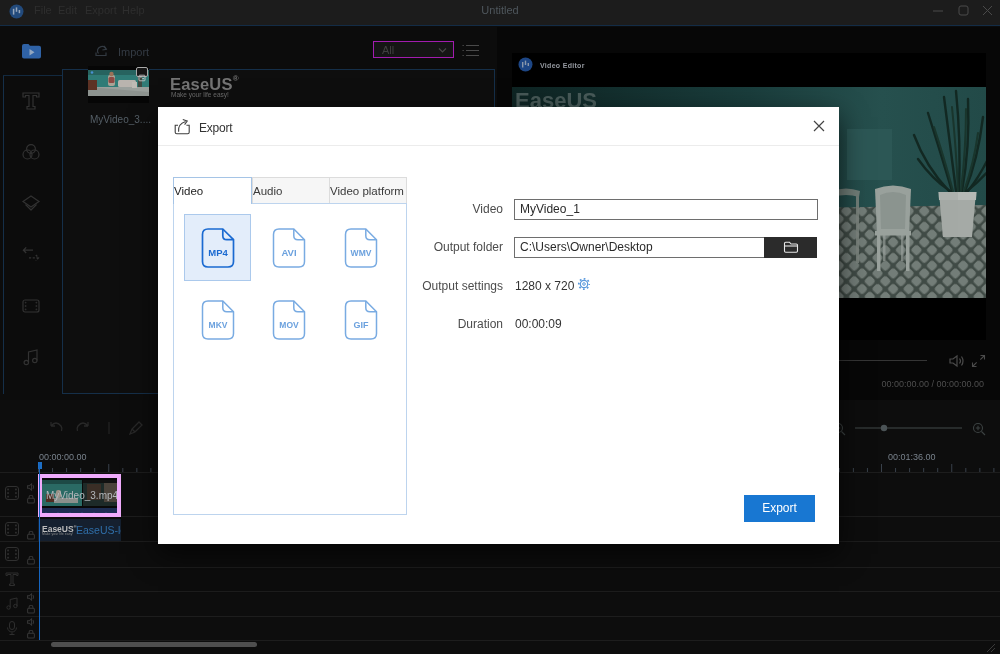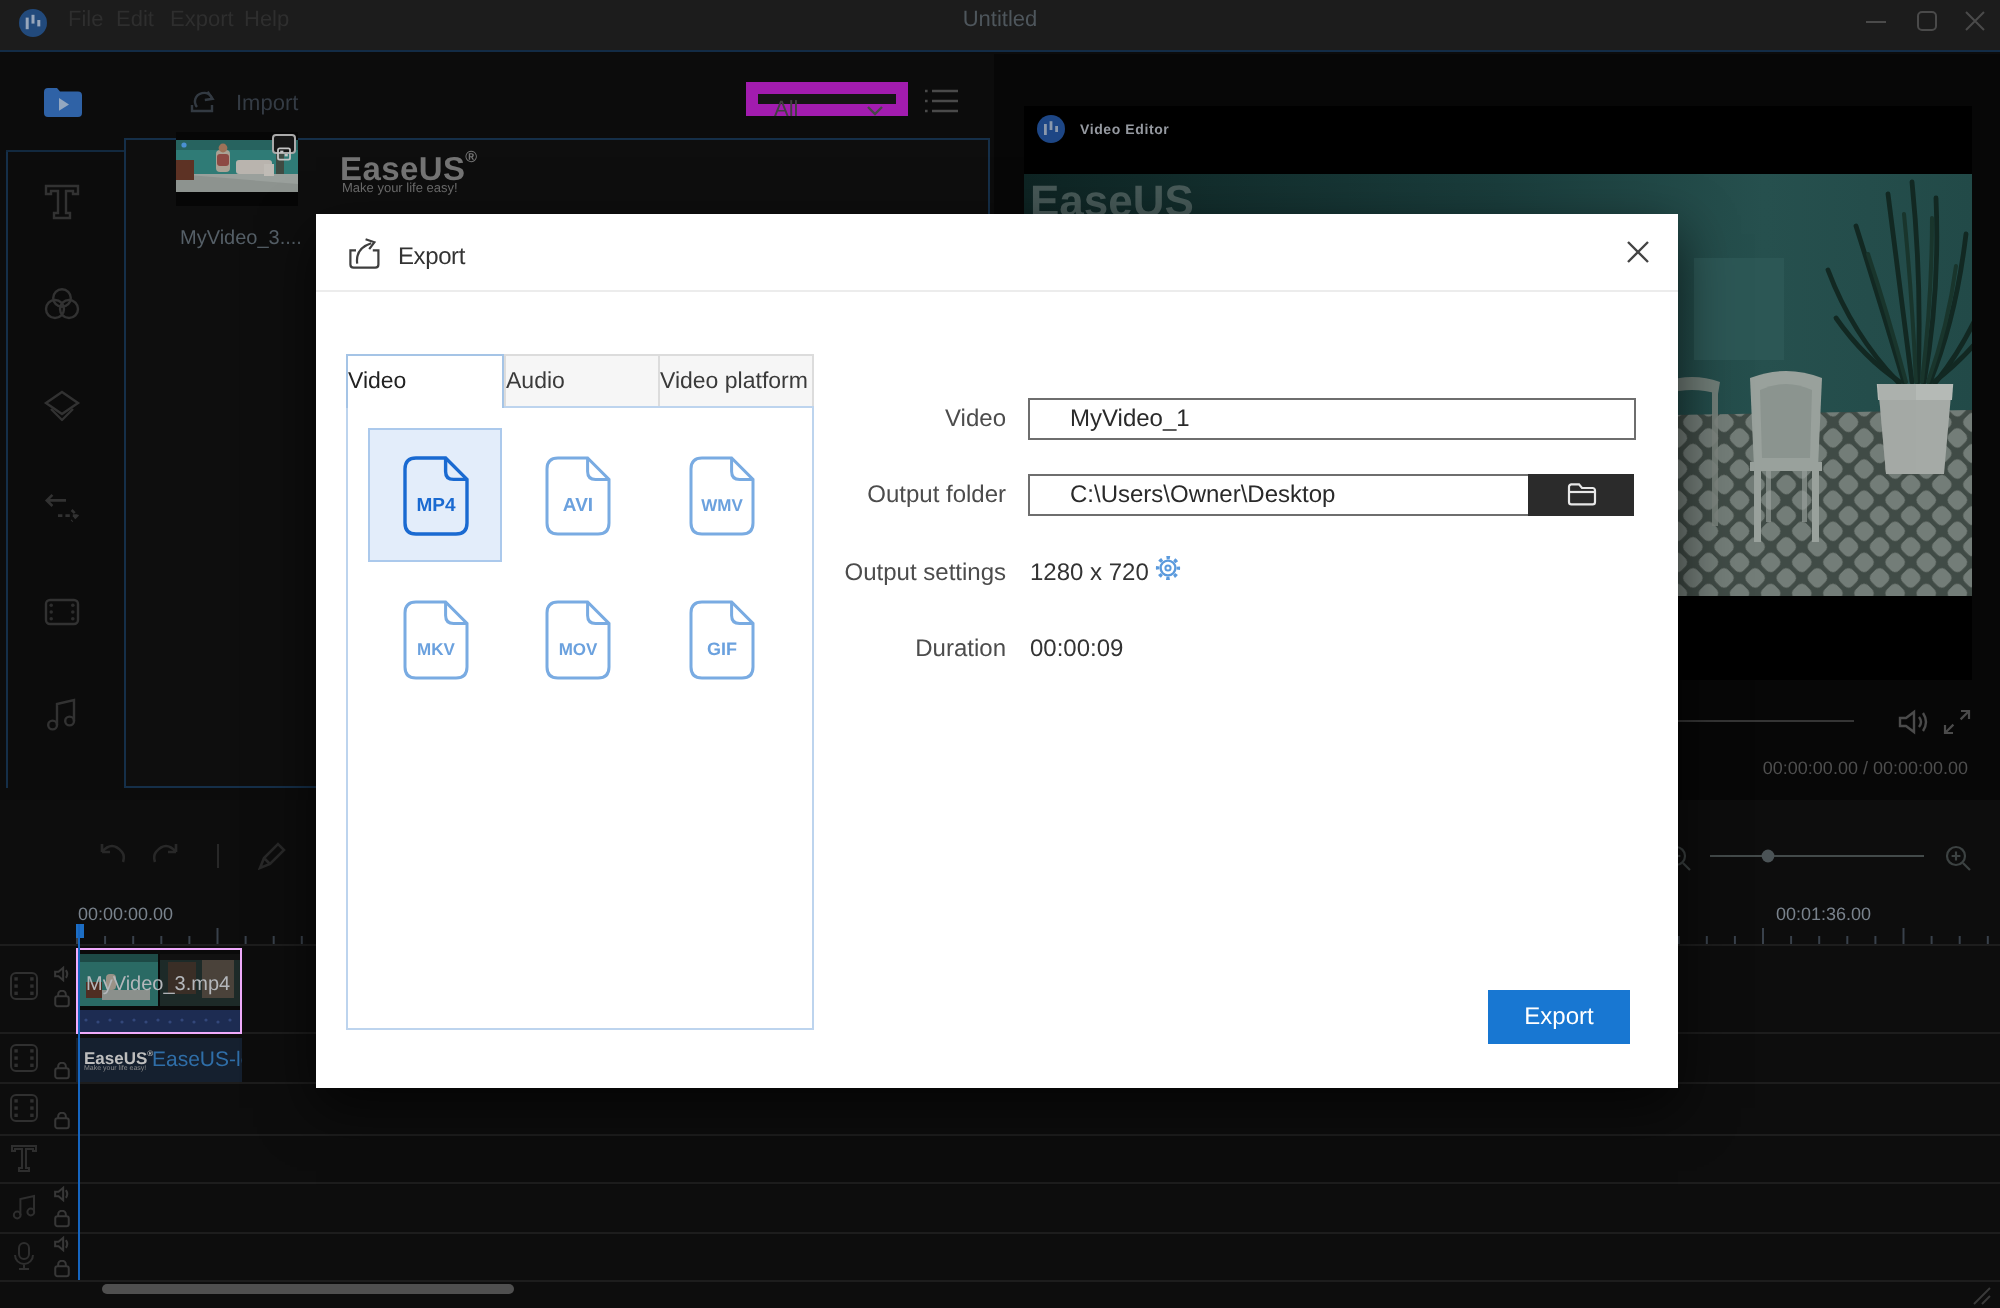--- a/index.html
+++ b/index.html
@@ -24,21 +24,21 @@
 
 #dlg{position:absolute;left:158px;top:107px;width:681px;height:437px;background:#fff;box-shadow:0 10px 26px rgba(0,0,0,.65)}
 #dlghead{position:absolute;left:0;top:0;width:681px;height:39px;border-bottom:1px solid #ececec}
 #dlghead .t{position:absolute;left:41px;top:14px;font-size:12px;color:#333;letter-spacing:-.2px}
 .tab{position:absolute;top:70px;height:26px;line-height:26px;font-size:11.5px;color:#3a3a3a;background:#f6f6f6;border:1px solid #dcdcdc;border-bottom:none;white-space:nowrap;z-index:2}
 #tabpanel{position:absolute;left:15px;top:96px;width:234px;height:312px;border:1px solid #bdd4ee;background:#fff}
 .cell{position:absolute;width:67px;height:67px}
 .cell.sel{background:#e3edfa;border:1px solid #abc9ec}
 .flabel{position:absolute;font-size:12px;color:#4c4c4c;text-align:right;width:120px}
 .fval{position:absolute;font-size:12px;color:#333}
-.finput{position:absolute;border:1px solid #6e6e6e;background:#fff;font-size:12px;color:#2a2a2a;line-height:18px;padding-left:20px}
+.finput{position:absolute;border:1px solid #6e6e6e;background:#fff;font-size:12px;color:#2a2a2a;line-height:18px;padding-left:5px}
 #exportbtn{position:absolute;left:586px;top:388px;width:71px;height:27px;background:#1877d2;color:#fff;font-size:12px;text-align:center;line-height:27px}
 #dlgx{position:absolute;left:652px;top:10px;width:18px;height:18px}
 </style>
 </head>
 <body>
 <div id="app">
 
 <div id="titlebar">
  <svg id="tblogo2" style="position:absolute;left:9px;top:4px" width="15" height="15" viewBox="0 0 15 15">
         <circle cx="7.5" cy="7.5" r="7" fill="#224a7c"></circle>
@@ -101,21 +101,21 @@
  </svg>
 </div>
 
 <div id="mediapanel">
  <svg style="position:absolute;left:94px;top:44px" width="14" height="14" viewBox="0 0 14 14" fill="none" stroke="#333a42" stroke-width="1.2">
    <path d="M2 8.5 V11.5 H12 V8.5"></path>
         <path d="M4.5 9.5 C2.5 7 3.5 3.5 7 2.6 C9.5 2 11.5 3.4 12 5.2"></path>
         <path d="M9.8 1.8 L12.3 5.4 L8.4 6"></path>
  </svg>
  <div style="position:absolute;left:118px;top:46px;font-size:11px;color:#343b44">Import</div>
- <div style="position:absolute;left:373px;top:41px;width:81px;height:17px;background:#151515;border:6px solid #a21caf">
+ <div style="position:absolute;left:373px;top:41px;width:81px;height:17px;background:#151515;border:1px solid #a21caf">
    <div style="position:absolute;left:8px;top:2px;font-size:11px;color:#404040">All</div>
    <svg style="position:absolute;right:6px;top:5px" width="9" height="7" viewBox="0 0 9 7">
           <path d="M1 1.5 L4.5 5 L8 1.5" fill="none" stroke="#474747" stroke-width="1.2"></path>
         </svg>
  </div>
  <svg style="position:absolute;left:462px;top:44px" width="18" height="13" viewBox="0 0 18 13" stroke="#4a4a4a" stroke-width="1.2">
    <path d="M4 1.5 H17 M4 6.5 H17 M4 11.5 H17"></path>
         <path d="M0.5 1.5 H1.8 M0.5 6.5 H1.8 M0.5 11.5 H1.8"></path>
  </svg>
 </div>
@@ -422,21 +422,21 @@
           </g>
         </svg>
         <svg style="position:absolute;left:27px;top:230px" width="8" height="9" viewBox="0 0 7 8">
           <g fill="none" stroke="#373737" stroke-width=".9">
             <rect x="0.5" y="2.8" width="6" height="4.4" rx="1"></rect>
             <path d="M1.8 2.8 V2 a1.7 1.7 0 0 1 3.4 0 V2.8"></path>
           </g>
         </svg>
       </div>
 
- <div style="position:absolute;left:38px;top:74px;width:83px;height:43px;border:1px solid #f0abfc;background:#000;overflow:hidden">
+ <div style="position:absolute;left:38px;top:74px;width:83px;height:43px;border:4px solid #f0abfc;background:#000;overflow:hidden">
    <svg width="81" height="41" viewBox="0 0 81 41">
      <rect width="81" height="30" fill="#0a0a0a"></rect>
      <g>
             <rect x="0" y="2" width="40" height="26" fill="#2a6a64"></rect>
             <rect x="0" y="2" width="40" height="4" fill="#1d4a46"></rect>
             <rect x="4" y="16" width="8" height="8" fill="#4f2d22"></rect>
             <rect x="14" y="12" width="5" height="8" rx="2" fill="#9a9287"></rect>
             <rect x="12" y="20" width="24" height="5" fill="#8b908c"></rect>
           </g>
      <g>

